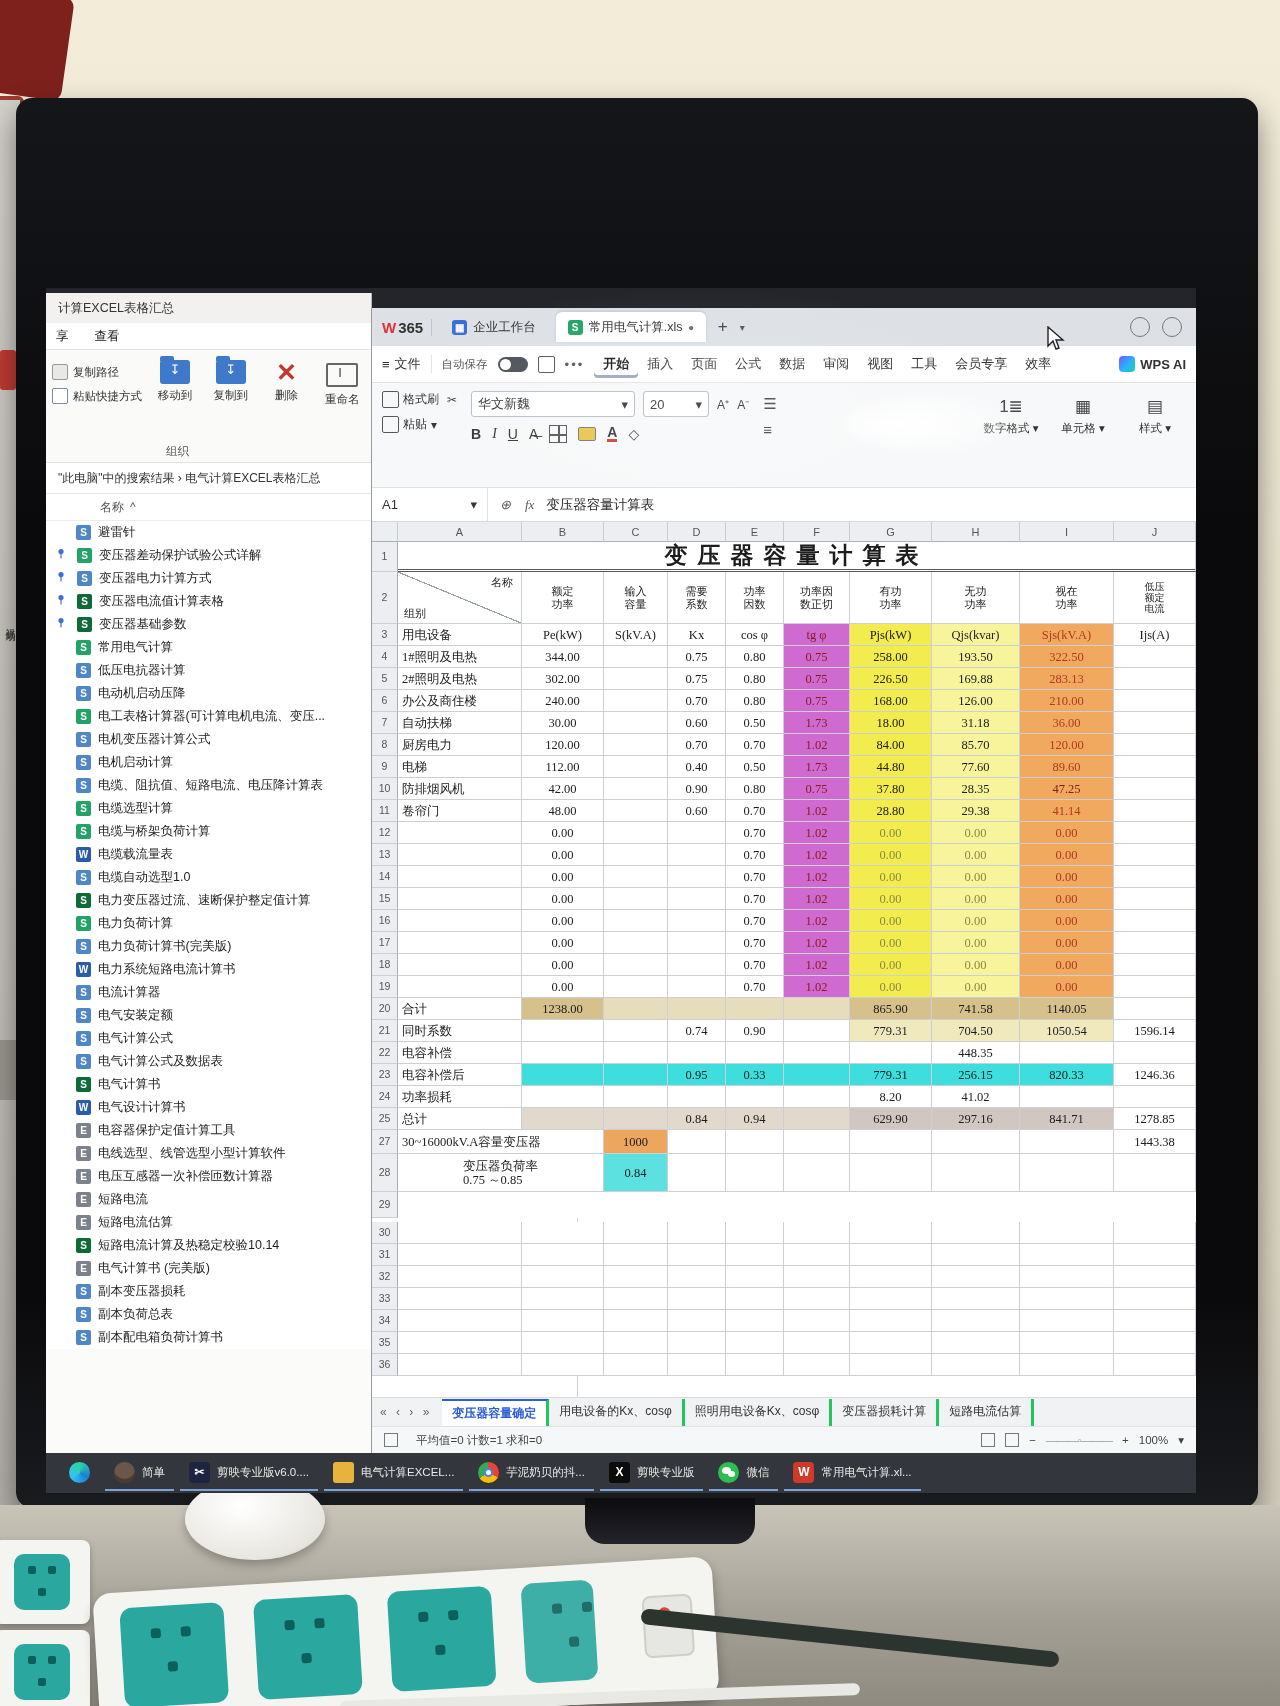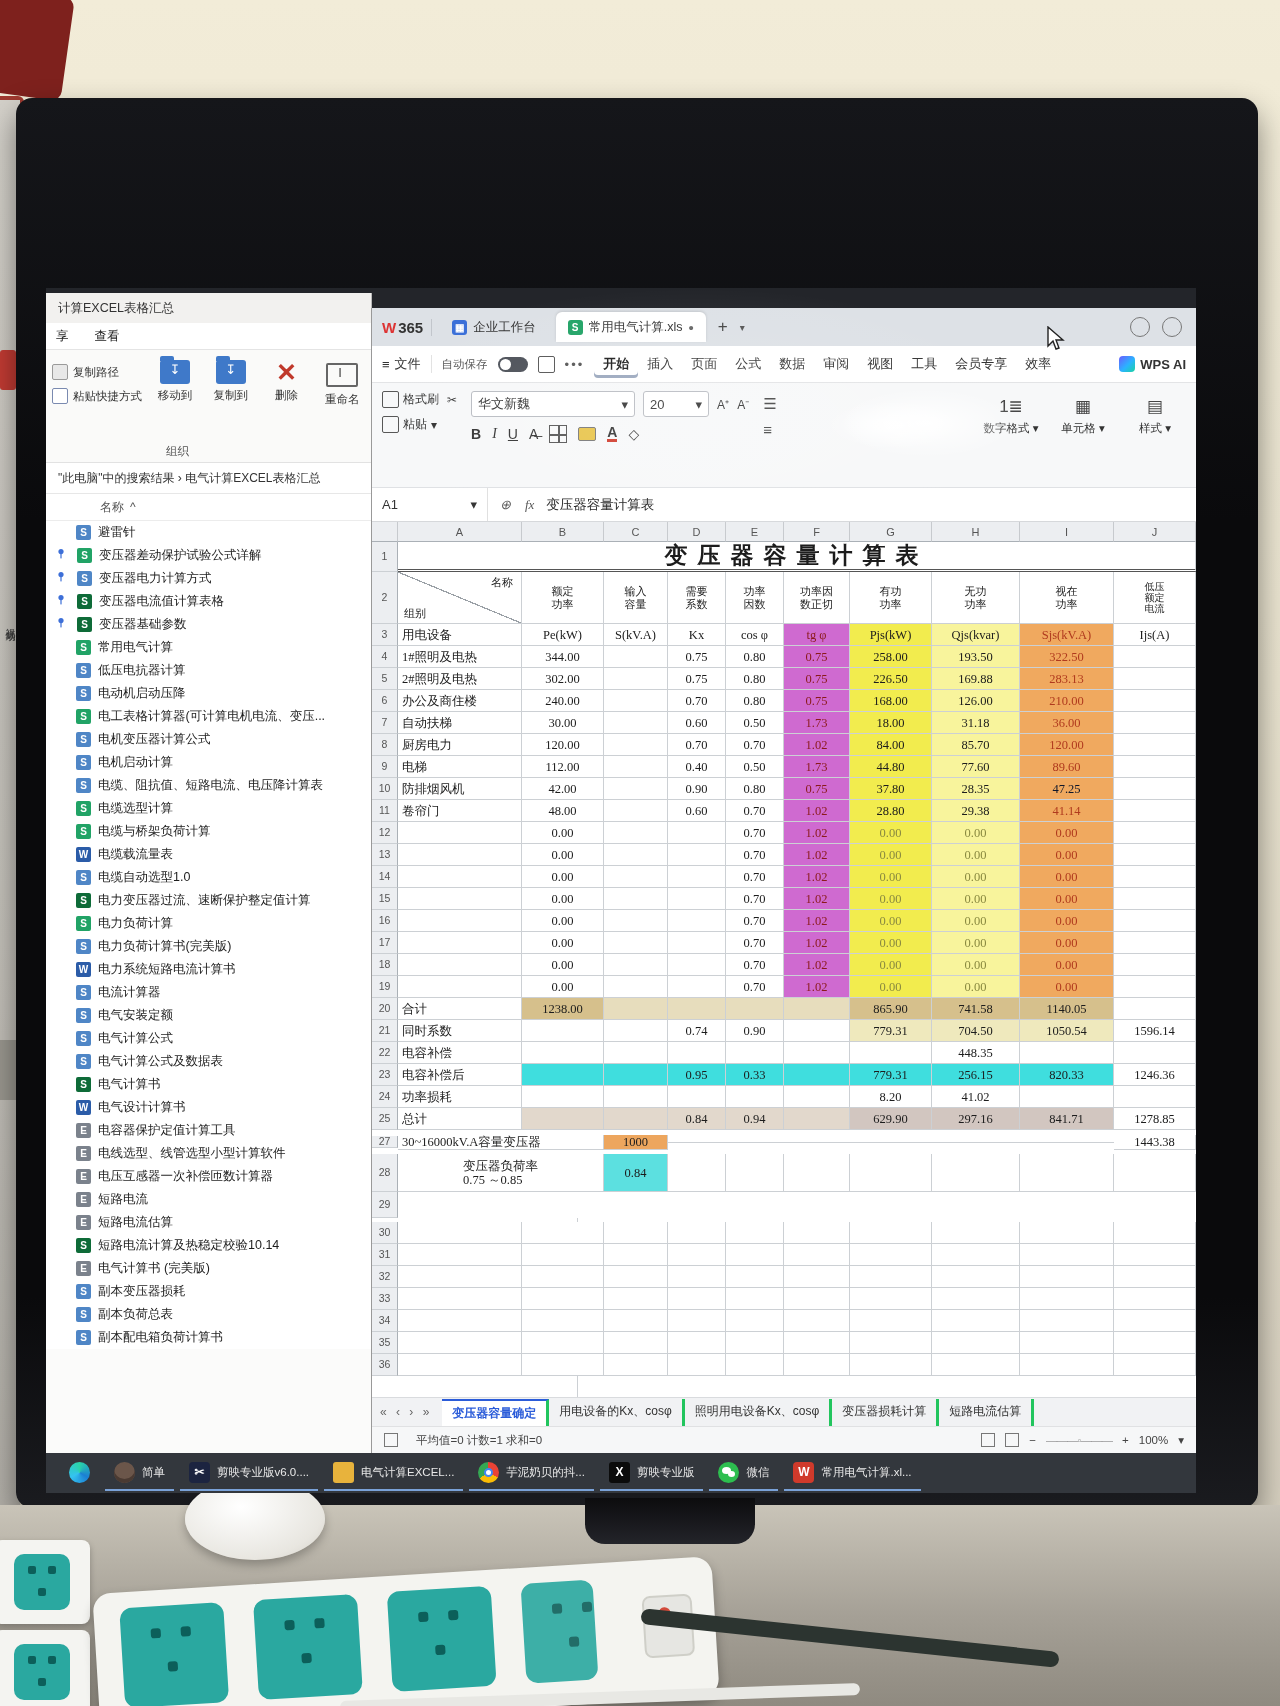--- a/index.html
+++ b/index.html
@@ -628,21 +628,21 @@
               <div class="srow" style="height: 22px;">
                 <div class="scell gut">10</div>
                 <div class="scell left" style="width: 124px; flex: 0 0 124px;">防排烟风机</div>
                 <div class="scell" style="width: 82px; flex: 0 0 82px;">42.00</div>
                 <div class="scell" style="width: 64px; flex: 0 0 64px;"></div>
                 <div class="scell" style="width: 58px; flex: 0 0 58px;">0.90</div>
                 <div class="scell" style="width: 58px; flex: 0 0 58px;">0.80</div>
                 <div class="scell" style="width: 66px; flex: 0 0 66px; background: rgb(207, 106, 208); color: rgb(139, 26, 26);">0.75</div>
                 <div class="scell" style="width: 82px; flex: 0 0 82px; background: rgb(242, 236, 78);">37.80</div>
                 <div class="scell" style="width: 88px; flex: 0 0 88px; background: rgb(248, 244, 156);">28.35</div>
-                <div class="scell" style="width: 94px; flex: 0 0 94px; background: rgb(240, 169, 95); color: #0f172a;">47.25</div>
+                <div class="scell" style="width: 94px; flex: 0 0 94px; background: rgb(240, 169, 95); color: #7f1d1d;">47.25</div>
                 <div class="scell" style="width: 82px; flex: 0 0 82px;"></div>
               </div>
               <div class="srow" style="height: 22px;">
                 <div class="scell gut">11</div>
                 <div class="scell left" style="width: 124px; flex: 0 0 124px;">卷帘门</div>
                 <div class="scell" style="width: 82px; flex: 0 0 82px;">48.00</div>
                 <div class="scell" style="width: 64px; flex: 0 0 64px;"></div>
                 <div class="scell" style="width: 58px; flex: 0 0 58px;">0.60</div>
                 <div class="scell" style="width: 58px; flex: 0 0 58px;">0.70</div>
                 <div class="scell" style="width: 66px; flex: 0 0 66px; background: rgb(207, 106, 208); color: rgb(139, 26, 26);">1.02</div>
@@ -826,21 +826,21 @@
                 <div class="scell" style="width: 82px; flex: 0 0 82px; background: rgb(226, 216, 204);"></div>
                 <div class="scell" style="width: 64px; flex: 0 0 64px; background: rgb(226, 216, 204);"></div>
                 <div class="scell" style="width: 58px; flex: 0 0 58px; background: rgb(226, 216, 204);">0.84</div>
                 <div class="scell" style="width: 58px; flex: 0 0 58px; background: rgb(226, 216, 204);">0.94</div>
                 <div class="scell" style="width: 66px; flex: 0 0 66px; background: rgb(226, 216, 204);"></div>
                 <div class="scell" style="width: 82px; flex: 0 0 82px; background: rgb(210, 198, 192);">629.90</div>
                 <div class="scell" style="width: 88px; flex: 0 0 88px; background: rgb(210, 198, 192);">297.16</div>
                 <div class="scell" style="width: 94px; flex: 0 0 94px; background: rgb(210, 198, 192);">841.71</div>
                 <div class="scell" style="width: 82px; flex: 0 0 82px;">1278.85</div>
               </div>
-              <div class="srow" style="height: 24px; align-items: center;">
+              <div class="srow" style="height: 24px;">
                 <div class="scell gut">27</div>
                 <div class="scell left" style="width: 206px; flex: 0 0 206px;">30~16000kV.A容量变压器</div>
                 <div class="scell" style="width: 64px; flex: 0 0 64px; background: rgb(237, 166, 94);">1000</div>
                 <div class="scell" style="width: 58px; flex: 0 0 58px;"></div>
                 <div class="scell" style="width: 58px; flex: 0 0 58px;"></div>
                 <div class="scell" style="width: 66px; flex: 0 0 66px;"></div>
                 <div class="scell" style="width: 82px; flex: 0 0 82px;"></div>
                 <div class="scell" style="width: 88px; flex: 0 0 88px;"></div>
                 <div class="scell" style="width: 94px; flex: 0 0 94px;"></div>
                 <div class="scell" style="width: 82px; flex: 0 0 82px;">1443.38</div>

